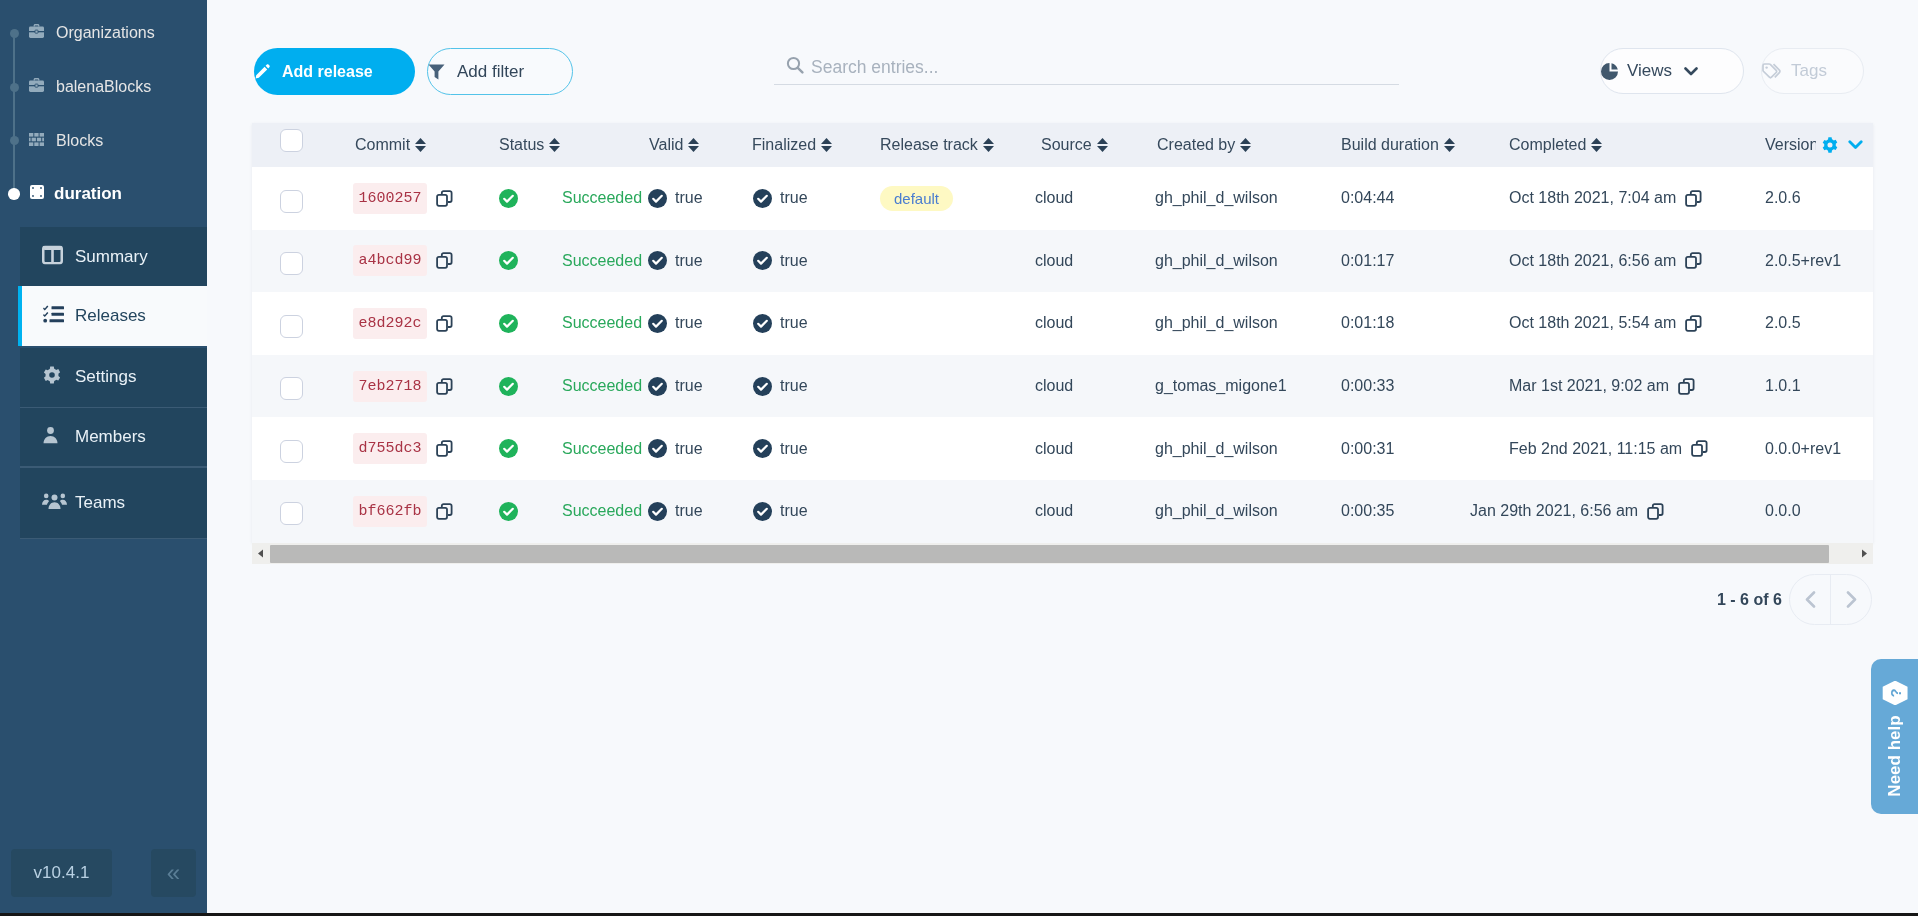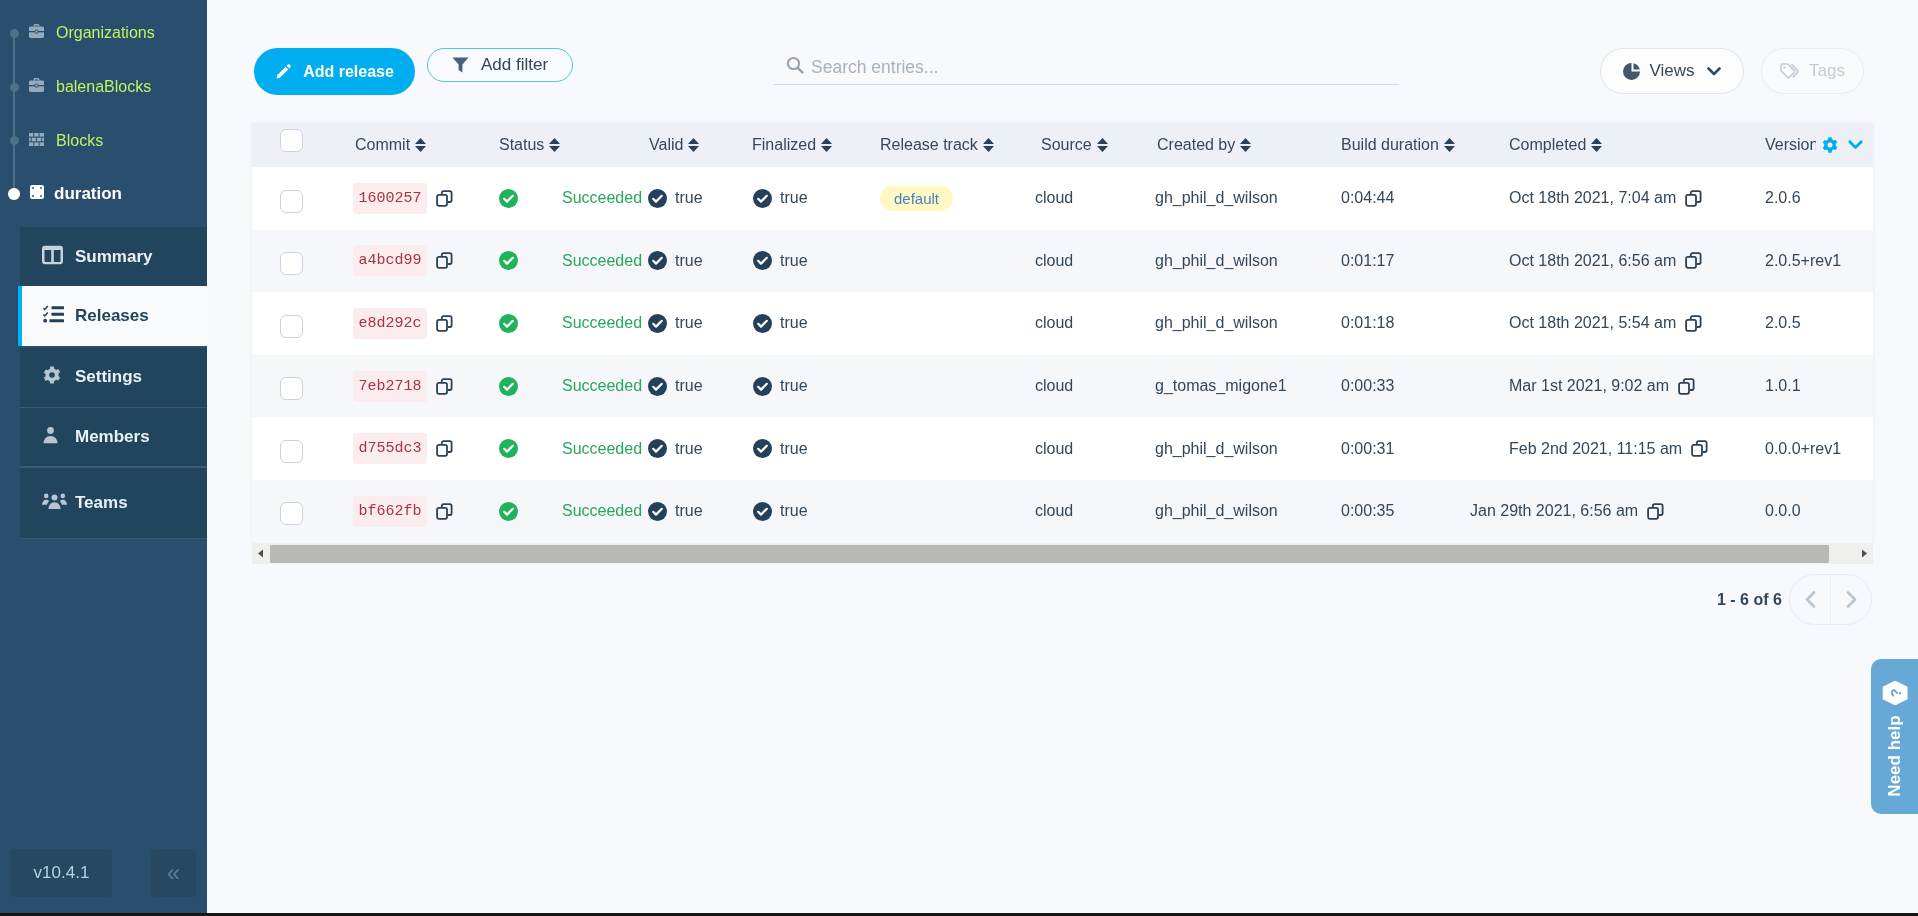--- a/index.html
+++ b/index.html
@@ -5,41 +5,41 @@
 * { margin:0; padding:0; box-sizing:border-box; }
 html,body { width:1918px; height:916px; overflow:hidden; font-family:"Liberation Sans",sans-serif; background:#f7f9fc; }
 #sidebar { position:absolute; left:0; top:0; width:207px; height:913px; background:#2a4f6e; }
 #content { position:absolute; left:0; top:0; width:1918px; height:913px; background:#f7f9fc; }
 #blackbar { position:absolute; left:0; top:912.5px; width:1918px; height:3.5px; background:#161616; z-index:50; }
 
 
 .treeline { position:absolute; left:12.5px; top:33px; width:2.5px; height:161px; background:#4e7189; }
 .dot { position:absolute; border-radius:50%; background:#4e7189; }
 .titem { position:absolute; left:0; width:207px; height:30px; }
-.titem .lbl { position:absolute; left:56px; top:50%; transform:translateY(-50%); font-size:16px; color:#bef264; }
+.titem .lbl { position:absolute; left:56px; top:50%; transform:translateY(-50%); font-size:16px; color:#e5e5e5; }
 .titem .ic { position:absolute; left:29px; top:50%; transform:translateY(-50%); }
 .titem.active .lbl { color:#ffffff; font-weight:bold; font-size:17px; left:54px; }
 
 
 #submenu { position:absolute; left:20px; top:227px; width:187px; }
 .sitem { position:relative; width:187px; height:59px; background:#22455e; }
 .sitem .sic { position:absolute; left:22px; top:50%; transform:translateY(-50%); }
-.sitem .slbl { position:absolute; left:55px; top:50%; transform:translateY(-50%); font-size:17px; font-weight:bold; color:#e9f1f7; }
+.sitem .slbl { position:absolute; left:55px; top:50%; transform:translateY(-50%); font-size:17px; font-weight:normal; color:#e9f1f7; }
 .sitem.white { background:#f8fafc; }
 .sitem.white .slbl { color:#23455e; }
 .sep { width:187px; height:1.6px; background:#3b5b75; }
 .gap { width:187px; height:2px; background:#2a4f6e; }
 
 #vbox { position:absolute; left:11px; top:849px; width:101px; height:48px; background:#264961; border-radius:4px; color:#b9d1e3; font-size:17px; display:flex; align-items:center; justify-content:center; }
 #cbox { position:absolute; left:151px; top:849px; width:45px; height:48px; background:#264961; border-radius:4px; color:#5a7e96; font-size:24px; display:flex; align-items:center; justify-content:center; }
 
 
-.btn { position:absolute; display:flex; align-items:center; justify-content:center; border-radius:23.5px; font-size:17px; }
+.btn { position:absolute; display:flex; align-items:center; border-radius:23.5px; font-size:17px; }
 #addrelease { left:254px; top:48px; width:161px; height:47px; background:#00aeef; color:#fff; font-weight:bold; font-size:16px; }
-#addfilter { left:427px; top:48px; width:146px; height:34px; border:1.5px solid #53c3e9; color:#32465a; background:#f8fafd; }
+#addfilter { left:427px; top:48px; width:146px; height:47px; border:1.5px solid #53c3e9; color:#32465a; background:#f8fafd; }
 #views { left:1600px; top:48px; width:144px; height:46px; border:1.5px solid #dfe5ee; color:#35495d; background:#fdfdfe; }
 #tags { left:1761px; top:48px; width:103px; height:46px; border:1.5px solid #e8ecf2; color:#c2cbd7; background:#fafbfd; }
 #search { position:absolute; left:774px; top:48px; width:625px; height:37px; border-bottom:1.5px solid #d5dbe3; }
 #search .ph { position:absolute; left:37px; top:9px; font-size:17.5px; color:#a8b2be; }
 #search svg { position:absolute; left:12px; top:8px; }
 
 
 #card { position:absolute; left:252px; top:123px; width:1621px; background:#fff; box-shadow:0 1px 3px rgba(40,60,80,0.08); }
 #thead { position:relative; width:100%; height:44px; background:#edf0f6; }
 .hcell { position:absolute; top:0; height:44px; display:flex; align-items:center; font-size:16px; color:#36495c; white-space:nowrap; }

